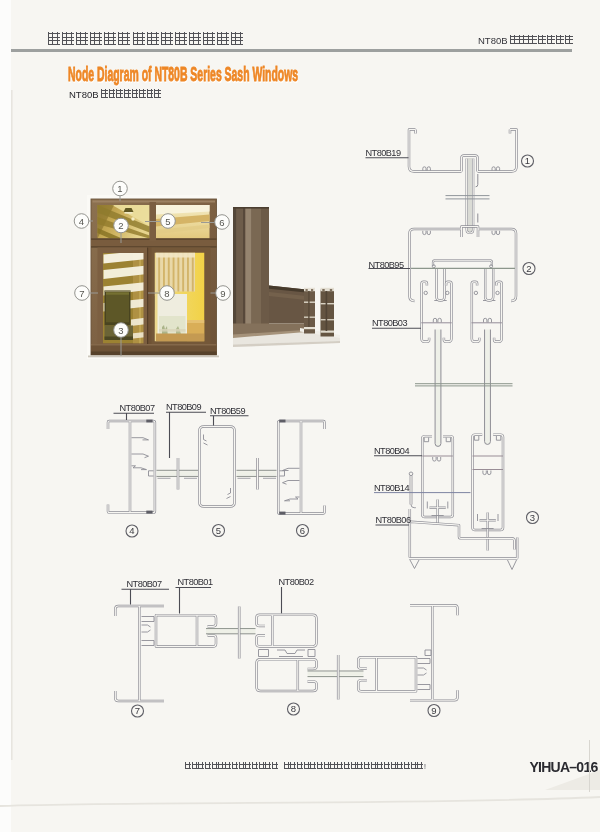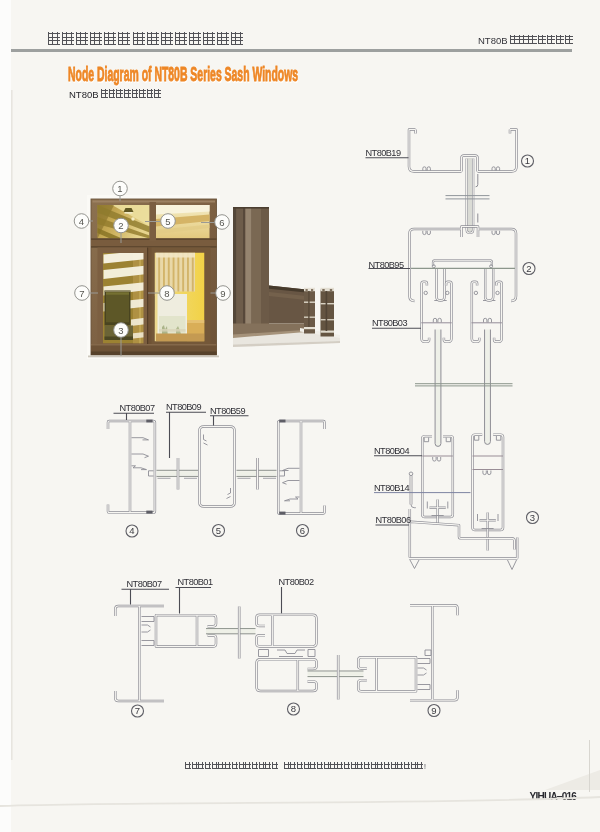--- a/index.html
+++ b/index.html
@@ -26,21 +26,21 @@
 <div class="abs" style="left:11px;top:49px;width:561px;height:3px;background:#9da09f;"></div>
 
 <div class="abs" style="left:478px;top:34.5px;white-space:nowrap;font-size:9.5px;color:#35353b;">NT80B <span class="cj c11"></span><span class="cj c11"></span><span class="cj c11"></span><span class="cj c11"></span><span class="cj c11"></span><span class="cj c11"></span><span class="cj c11"></span></div>
 
 <div class="abs" id="mtitle" style="left:68px;top:62px;font-size:21px;font-weight:bold;color:#ee8726;white-space:nowrap;transform:scaleX(0.497);transform-origin:0 0;-webkit-text-stroke:0.9px #ee8726;text-shadow:1px 1.5px 0 rgba(255,255,255,0.9);">Node Diagram of NT80B Series Sash Windows</div>
 
 <div class="abs" style="left:69px;top:88.5px;white-space:nowrap;font-size:9.5px;color:#26262b;">NT80B <span class="cj c9"></span><span class="cj c9"></span><span class="cj c9"></span><span class="cj c9"></span><span class="cj c9"></span><span class="cj c9"></span><span class="cj c9"></span><span class="cj c9"></span></div>
 
 <div class="abs" style="left:185px;top:762px;white-space:nowrap;font-size:7px;color:#45454c;"><span class="cj c7"></span><span class="cj c7"></span><span class="cj c7"></span><span class="cj c7"></span><span class="cj c7"></span><span class="cj c7"></span><span class="cj c7"></span><span class="cj c7"></span><span class="cj c7"></span><span class="cj c7"></span><span class="cj c7"></span><span class="cj c7"></span><span class="cj c7"></span><span class="cj c7"></span><span style="display:inline-block;width:5px;"></span><span class="cj c7"></span><span class="cj c7"></span><span class="cj c7"></span><span class="cj c7"></span><span class="cj c7"></span><span class="cj c7"></span><span class="cj c7"></span><span class="cj c7"></span><span class="cj c7"></span><span class="cj c7"></span><span class="cj c7"></span><span class="cj c7"></span><span class="cj c7"></span><span class="cj c7"></span><span class="cj c7"></span><span class="cj c7"></span><span class="cj c7"></span><span class="cj c7"></span><span class="cj c7"></span><span class="cj c7"></span><span class="cj c7"></span>!</div>
 
-<div class="abs" style="left:529.5px;top:758.8px;font-size:10px;font-weight:bold;color:#2a2a30;letter-spacing:-0.75px;margin-top:32px;">YIHUA–016</div>
+<div class="abs" style="left:529.5px;top:758.8px;font-size:14px;font-weight:bold;color:#2a2a30;letter-spacing:-0.75px;">YIHUA–016</div>
 
 <svg class="abs" style="left:0;top:0;" width="600" height="832" viewBox="0 0 600 832">
 <defs>
 <linearGradient id="frameg" x1="0" y1="0" x2="1" y2="1">
 <stop offset="0" stop-color="#8c7150"></stop>
           <stop offset="0.5" stop-color="#7d6143"></stop>
           <stop offset="1" stop-color="#6e5338"></stop>
 </linearGradient>
 <linearGradient id="glassTL" x1="0" y1="0" x2="1" y2="0.4">
 <stop offset="0" stop-color="#a98f3e"></stop>

